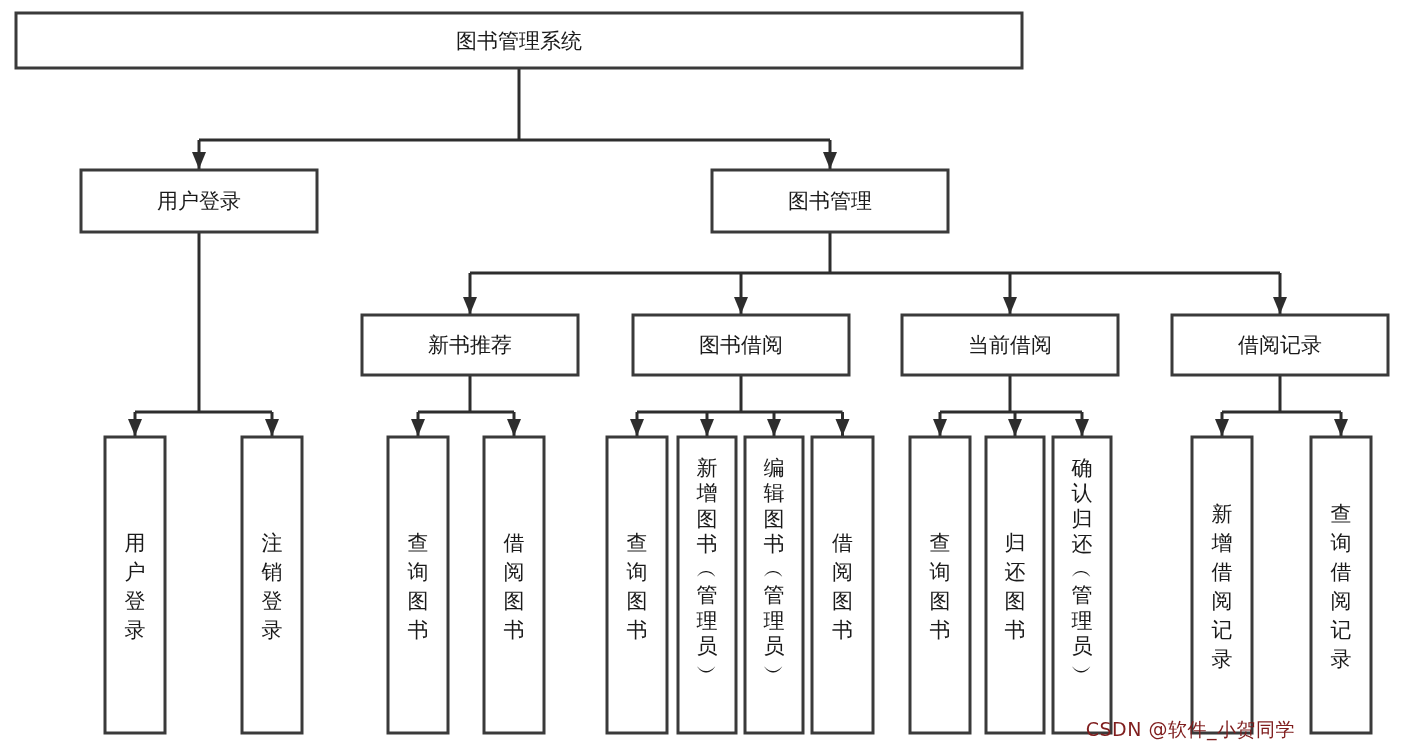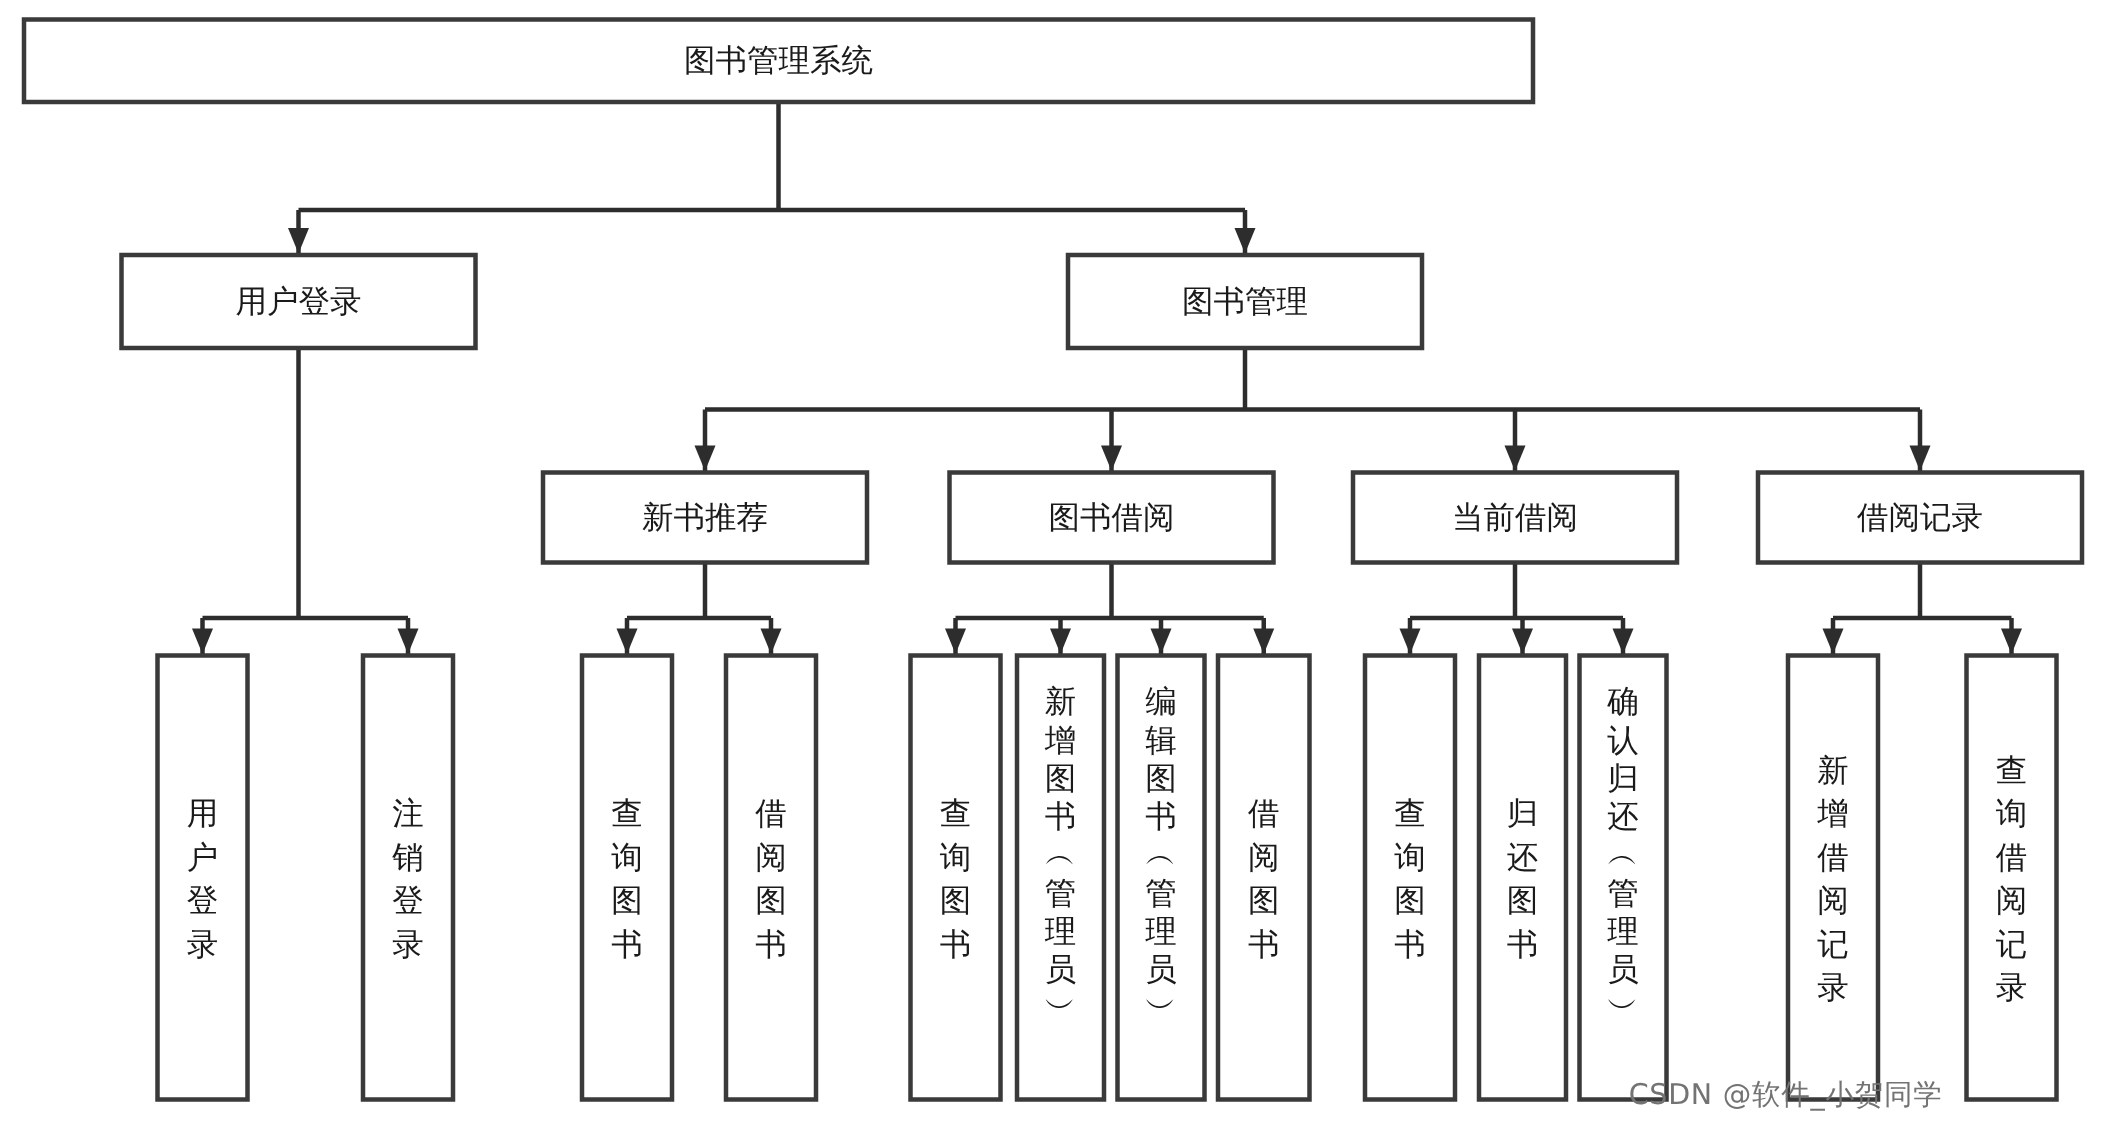--- a/index.html
+++ b/index.html
@@ -48,21 +48,21 @@
   .arrow-head {
     fill: #2d2d2d;
     stroke: none;
   }
   .watermark {
     position: absolute;
     right: 8px;
     bottom: 4px;
     font-family: "DejaVu Sans", "Liberation Sans", sans-serif;
     font-size: 19px;
-    color: #737373;
+    color: #7f1d1d;
     white-space: nowrap;
     letter-spacing: 0.5px;
     pointer-events: none;
   }
 </style>
 </head>
 <body>
 
 <div id="chart-root">
   <svg id="diagram-svg" width="1405" height="747" viewBox="0 0 1405 747" xmlns="http://www.w3.org/2000/svg">

